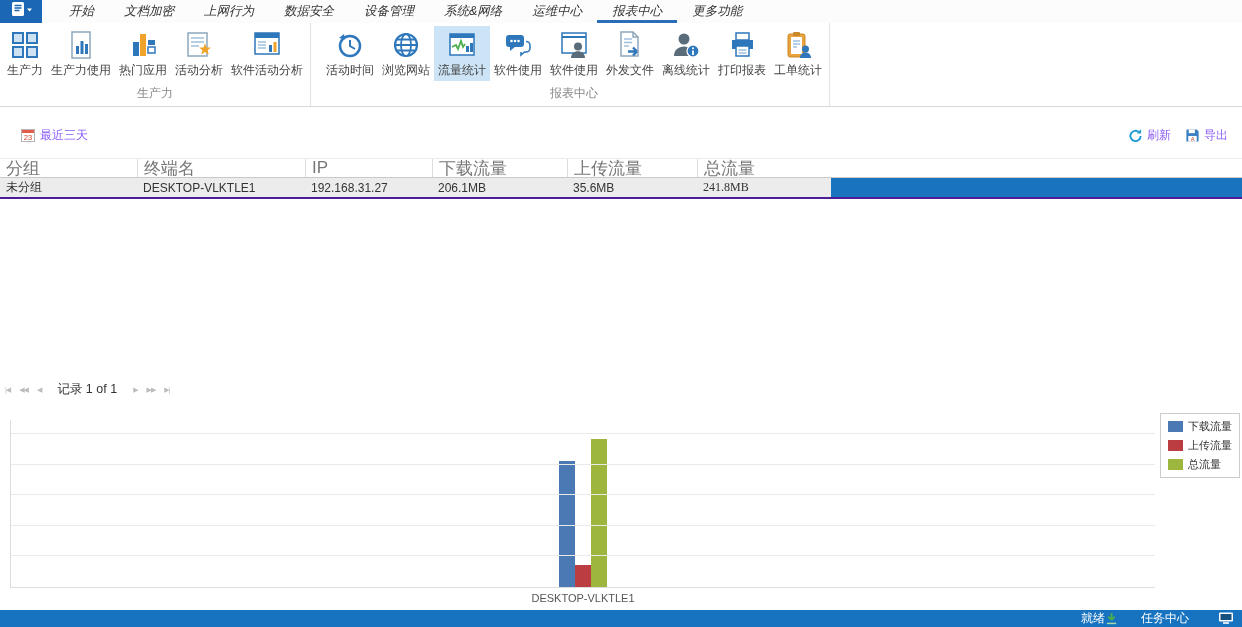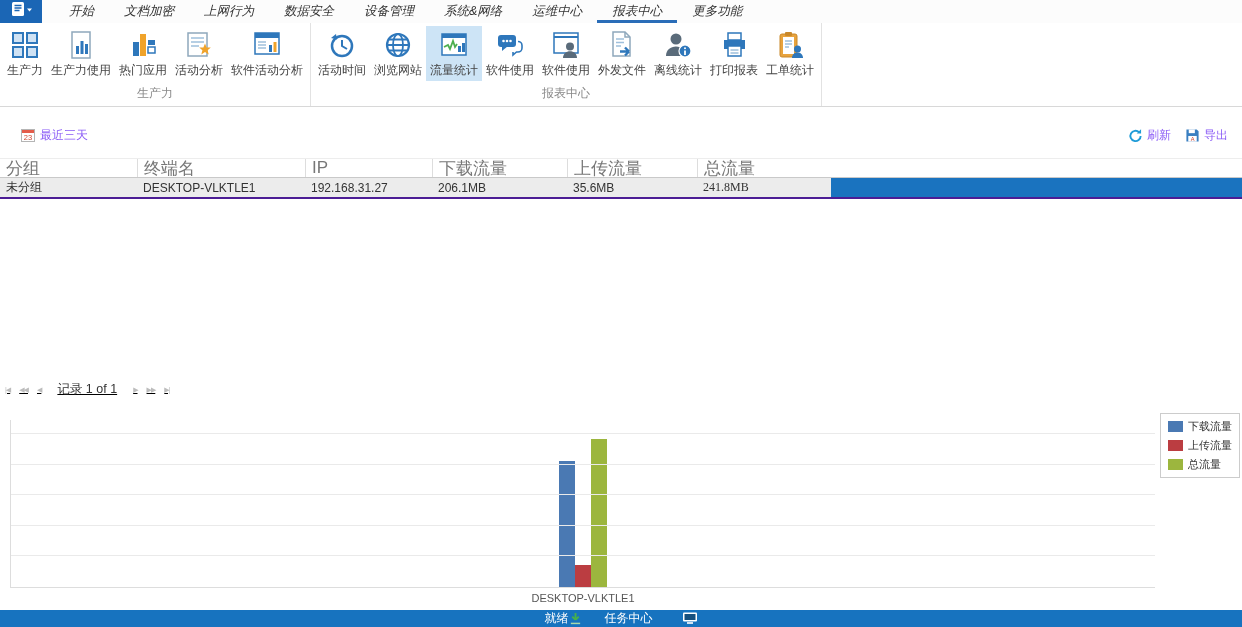--- a/index.html
+++ b/index.html
@@ -8,21 +8,21 @@
   .screen { position:relative; width:1242px; height:627px; background:#fff; }
 
   
   .menubar { position:absolute; top:0; left:0; right:0; height:23px; display:flex; align-items:stretch; background:#fcfcfc;font-style:italic; }
   .app-btn { width:42px; background:#1b66b5; display:flex; align-items:center; justify-content:center; cursor:pointer; }
   .menu-items { display:flex; align-items:stretch; margin-left:12px; }
   .menu-item { padding:4px 15px 1px; display:flex; align-items:center; font-size:12.5px; color:#333; cursor:pointer; border-bottom:3px solid transparent; white-space:nowrap; }
   .menu-item.active { border-bottom-color:#2a6db8; }
 
   
-  .ribbon { position:absolute; top:23px; left:0; right:0; height:84px; background:#fff; border-bottom:1px solid #d8d8d8; display:flex; }
+  .ribbon { position:absolute; top:23px; left:0; right:0; height:84px; background:#fff; border-bottom:1px solid #d8d8d8; display:flex;gap:8px; }
   .ribbon-group { display:flex; flex-direction:column; border-right:1px solid #e2e2e2; padding:0 3px; }
   .ribbon-items { display:flex; flex:1; align-items:flex-start; padding-top:3px; }
   .ribbon-btn { display:flex; flex-direction:column; align-items:center; gap:2px; padding:4px 4px 2px; cursor:pointer; }
   .ribbon-btn.active { background:#cde4f6; }
   .ribbon-icon svg { width:30px; height:30px; display:block; }
   .ribbon-label { font-size:12px; color:#444; white-space:nowrap; }
   .ribbon-caption { text-align:center; font-size:12px; color:#888; padding-bottom:4px; }
 
   
   .toolbar { position:absolute; top:121px; left:0; right:0; height:28px; display:flex; align-items:center; justify-content:space-between; padding:0 14px 0 20px; }
@@ -34,37 +34,37 @@
   .table { position:absolute; top:158px; left:0; right:0; }
   .thead { display:flex; height:20px; border-top:1px solid #ededed; border-bottom:1px solid #c9c9c9; background:#fff; }
   .th { font-size:17px; color:#777; padding-left:6px; border-left:1px solid #ddd; height:100%; display:flex; align-items:center; position:relative; }
   .th:first-child { border-left:none; }
   .filter-caret { position:absolute; right:10px; top:8px; width:0; height:0; border-left:4px solid transparent; border-right:4px solid transparent; border-top:5px solid #888; cursor:pointer; }
   .trow { display:flex; height:21px; background:#ececec; border-bottom:2px solid #4c1d95; cursor:pointer; }
   .td { font-size:12px; color:#333; padding-left:6px; height:100%; display:flex; align-items:center; }
   .td.history { background:#1a73bf; padding:0; }
 
   
-  .pagination { position:absolute; top:379px; left:0; right:0; height:20px; display:flex; align-items:center; padding-left:5px; gap:9px;text-decoration:underline; }
+  .pagination { position:absolute; top:379px; left:0; right:0; height:20px; display:flex; align-items:center; padding-left:5px; gap:9px; }
   .pg-icon { font-size:7px; color:#bcbcbc; cursor:pointer; letter-spacing:-1px; line-height:1; }
   .pg-text { font-size:12.5px; color:#333; margin:0 7px; }
 
   
   .chart-region { position:absolute; top:400px; left:0; right:0; height:210px; }
   .plot { position:absolute; left:10px; top:20px; width:1145px; height:168px; border-left:1px solid #ddd; border-bottom:1px solid #ddd; }
   .gridline { position:absolute; left:0; right:0; height:1px; background:#eaeaea; }
   .bars { position:absolute; bottom:0; left:50%; transform:translateX(-50%); display:flex; align-items:flex-end; }
   .bar { width:16px; }
   .cat-label { position:absolute; left:50%; transform:translateX(-50%); top:100%; margin-top:5px; font-size:11px; color:#555; white-space:nowrap; }
   .legend { position:absolute; right:2px; top:13px; border:1px solid #ccc; background:#fff; padding:5px 7px; display:flex; flex-direction:column; gap:4px; }
   .legend-entry { display:flex; align-items:center; gap:5px; font-size:11px; color:#333; white-space:nowrap; }
   .legend-swatch { width:15px; height:11px; flex:none; }
 
   
-  .statusbar { position:absolute; bottom:0; left:0; right:0; height:17px; background:#1773bf; display:flex; align-items:center; justify-content:center; padding:0 8px; }
+  .statusbar { position:absolute; bottom:0; left:0; right:0; height:17px; background:#1773bf; display:flex; align-items:center; justify-content:flex-end; padding:0 8px; }
   .status-text { color:#fff; font-size:12px; }
   .status-right { display:flex; align-items:center; gap:23px; cursor:pointer; }
   .status-right svg { display:block; }
 </style>
 </head>
 <body>
 
 <div class="screen">
 
   <div class="menubar">

